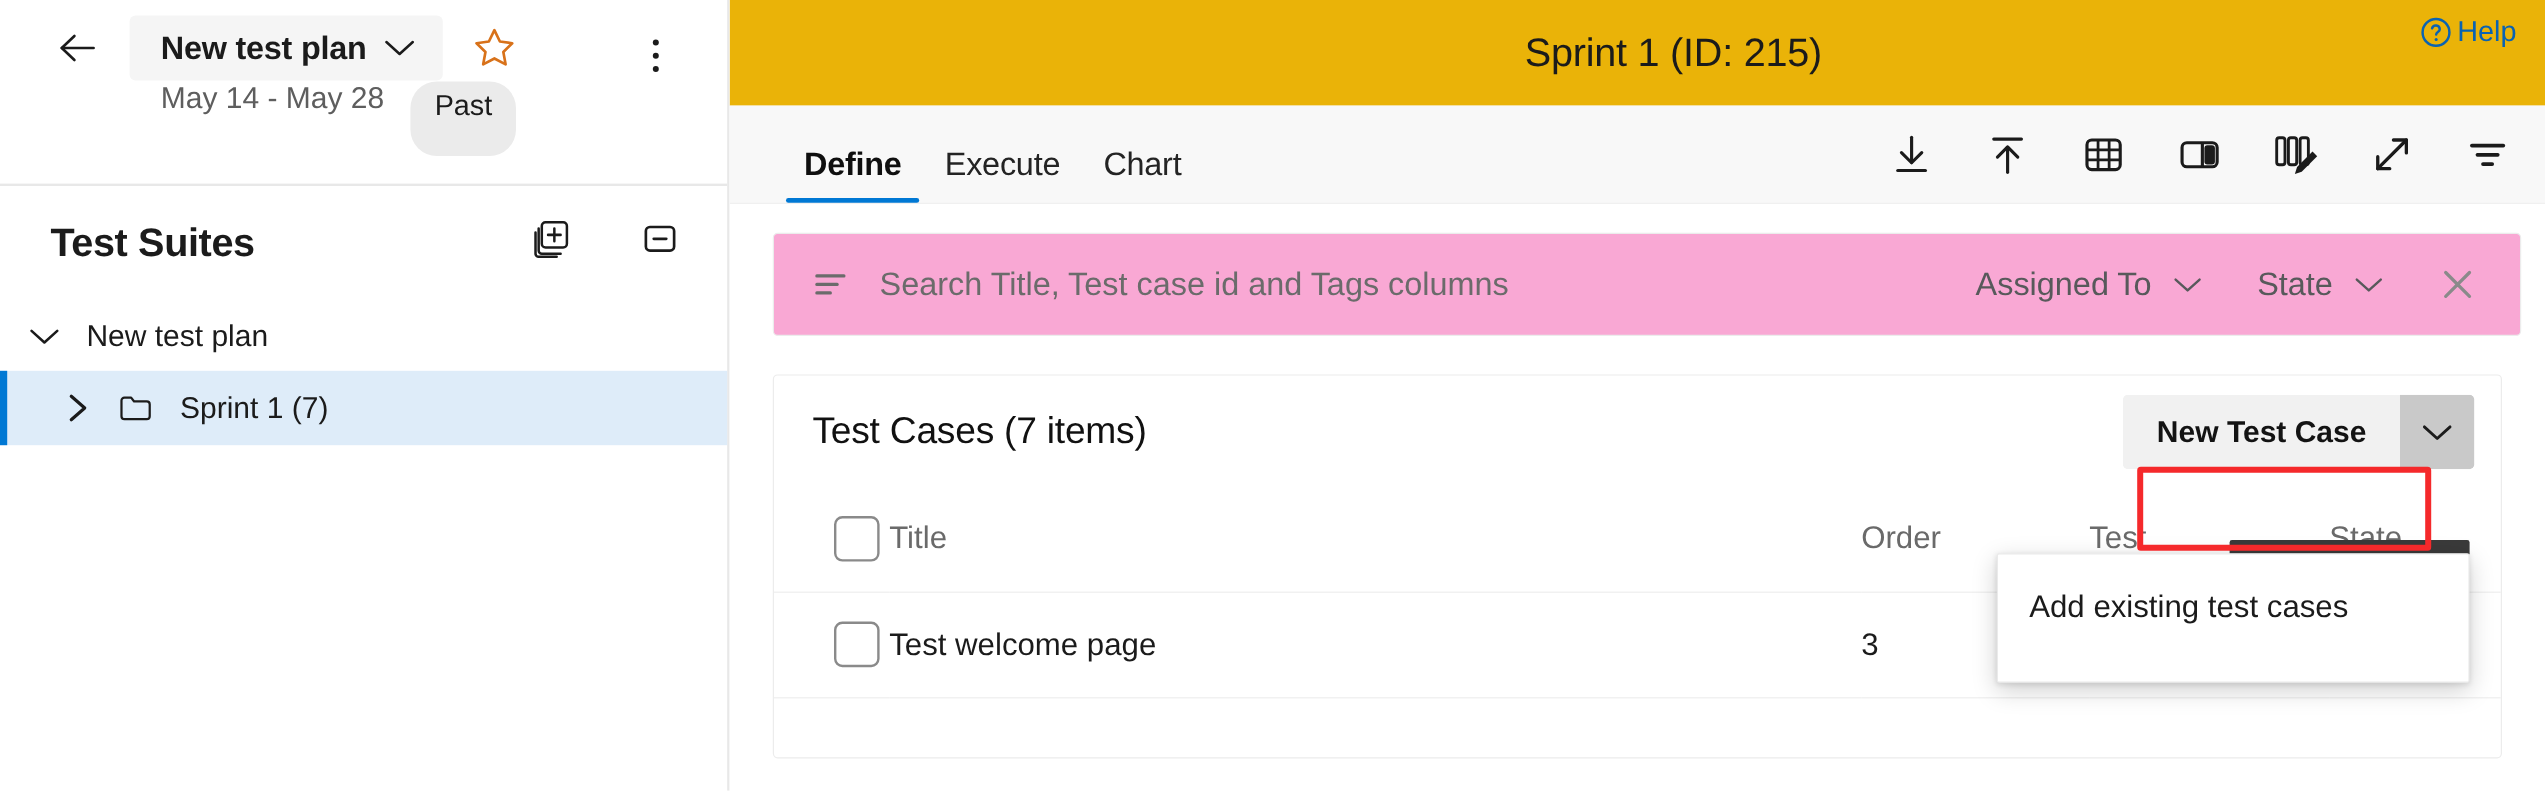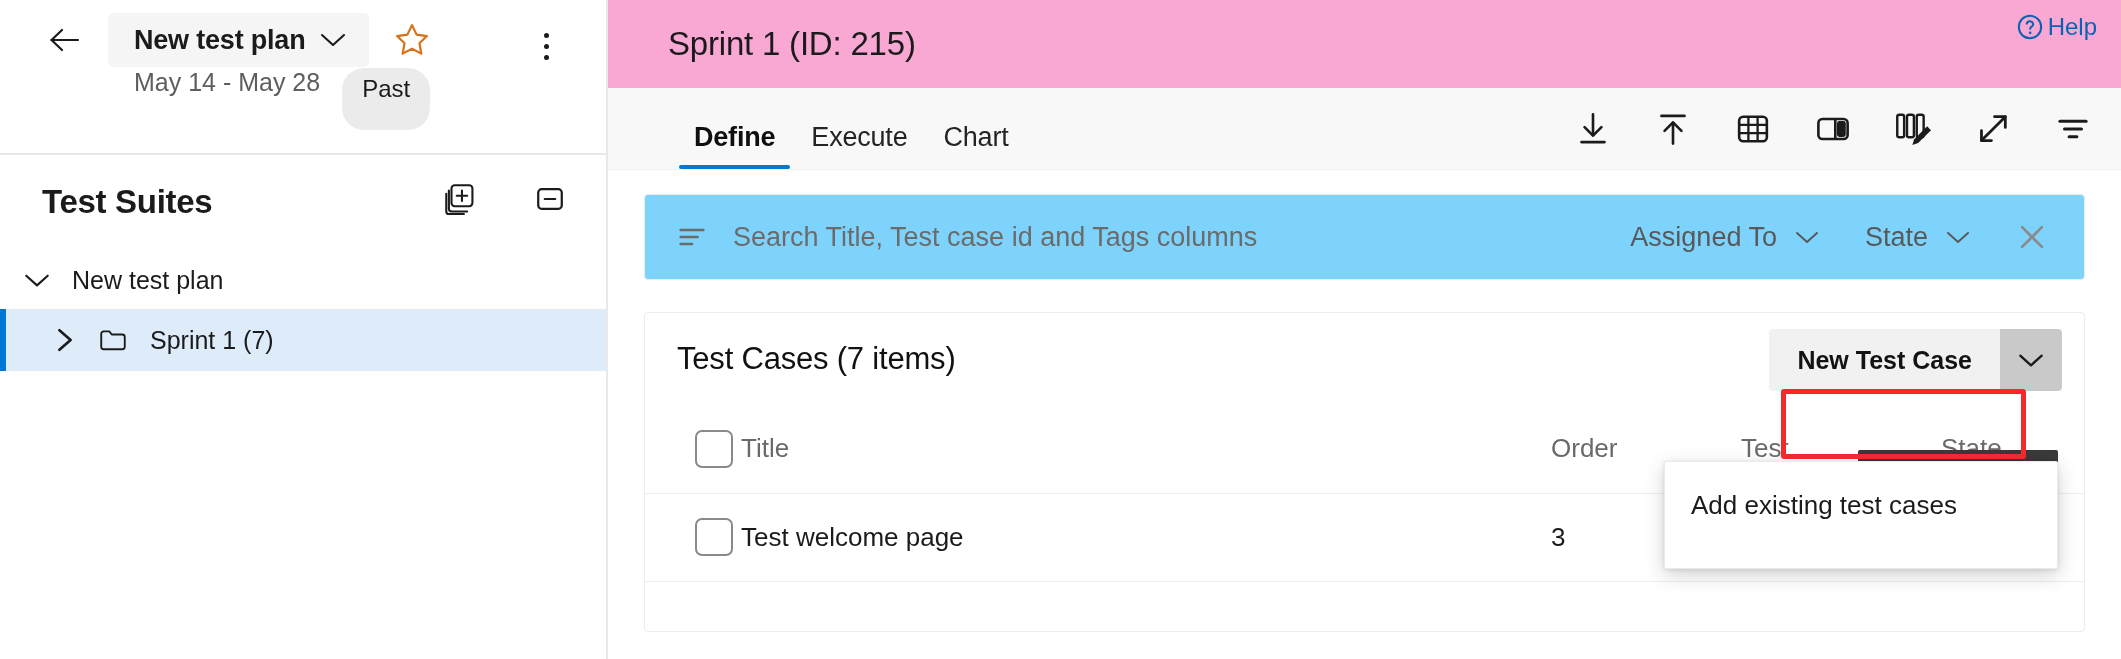--- a/index.html
+++ b/index.html
@@ -125,40 +125,41 @@
     height: 659px;
     background: #ffffff;
     position: relative;
     overflow: hidden;
   }
   .suite-title-bar {
     height: 88px;
     display: flex; align-items: center;
     padding-left: 60px;
     position: relative;
-    background: #f9a8d4;
+    background: #eab308;
+    justify-content: center;
   }
   .suite-title { font-size: 33px; color: #1b1b1b; letter-spacing: -0.2px; }
   .help-link {
     position: absolute; right: 24px; top: 12px;
     display: flex; align-items: center; gap: 3px;
     color: #0a63b2; font-size: 24px;
     cursor: pointer;
   }
 
   .tabs-bar {
     height: 82px;
     background: #f8f8f8;
     display: flex; align-items: flex-end;
     position: relative;
     border-bottom: 1px solid #f0f0f0;
   }
   .tabs {
     display: flex; align-items: flex-end; gap: 0;
-    padding-left: 68px; height: 82px;
+    padding-left: 44px; height: 82px;
   }
   .tab {
     font-size: 27px; color: #242424;
     padding: 0 18px 16px 18px;
     cursor: pointer;
     position: relative;
     letter-spacing: -0.2px;
   }
   .tab.active { font-weight: 700; color: #0f0f0f; }
   .tab.active::after {
@@ -175,22 +176,22 @@
   }
   .tb-btn {
     width: 56px; height: 56px;
     display: flex; align-items: center; justify-content: center;
     cursor: pointer;
     border-radius: 3px;
   }
 
   
   .search-card {
-    margin: 24px 36px 0 36px;
-    background: #7dd3fc;
+    margin: 24px 20px 0 36px;
+    background: #f9a8d4;
     border: 1px solid #ececec;
     border-radius: 4px;
     height: 86px;
     display: flex; align-items: center;
     padding: 0 24px 0 30px;
     gap: 0;
   }
   .search-icon-wrap { width: 44px; display: flex; align-items: center; }
   .search-input {
     flex: 1 1 auto;

